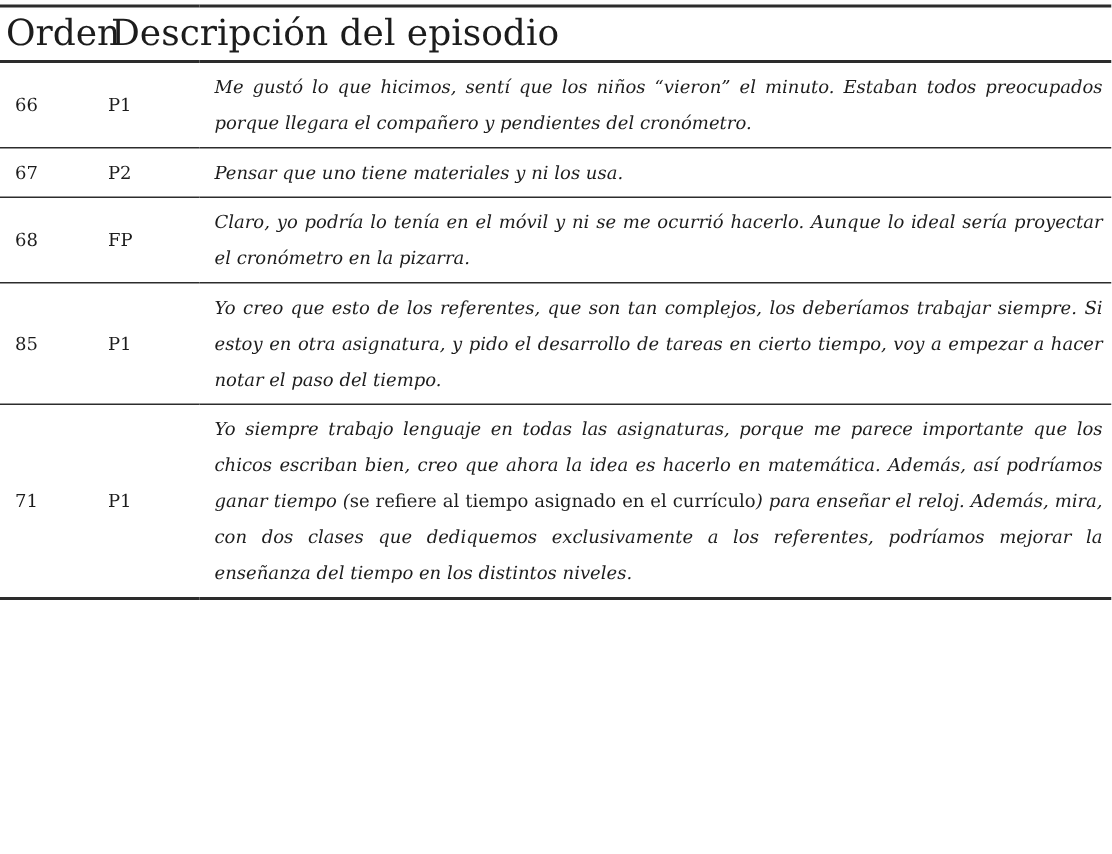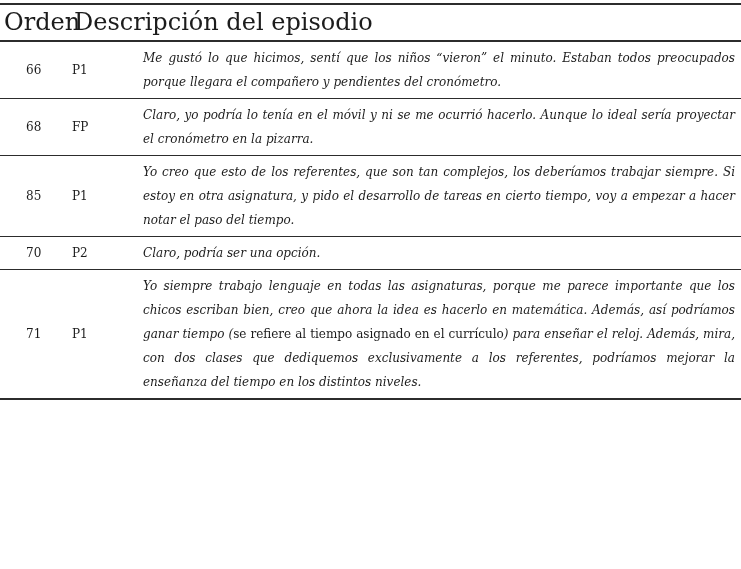--- a/index.html
+++ b/index.html
@@ -46,21 +46,21 @@
   tbody tr:last-child {
     border-bottom: 2px solid #2c2c2c;
   }
   tbody td {
     font-size: 12px;
     line-height: 24px;
     vertical-align: middle;
     padding: 4px 0;
   }
   td.col-orden {
-    padding-left: 26px;
+    padding-left: 10px;
     text-align: left;
   }
   td.col-speaker {
     text-align: left;
   }
   td.col-desc {
     text-align: justify;
     padding-left: 10px;
     padding-right: 6px;
     font-style: italic;
@@ -84,38 +84,38 @@
         <th class="h-desc" colspan="2">Descripción del episodio</th>
       </tr>
     </thead>
     <tbody>
   <tr>
     <td class="col-orden">66</td>
     <td class="col-speaker">P1</td>
     <td class="col-desc"><span class="seg-italic">Me gustó lo que hicimos, sentí que los niños “vieron” el minuto. Estaban todos preocupados porque llegara el compañero y pendientes del cronómetro.</span></td>
   </tr>
 
+  <tr>
+    <td class="col-orden">67</td>
+    <td class="col-speaker">P2</td>
+    <td class="col-desc"><span class="seg-italic">Pensar que uno tiene materiales y ni los usa.</span></td>
+  </tr>
 
   <tr>
     <td class="col-orden">68</td>
     <td class="col-speaker">FP</td>
     <td class="col-desc"><span class="seg-italic">Claro, yo podría lo tenía en el móvil y ni se me ocurrió hacerlo. Aunque lo ideal sería proyectar el cronómetro en la pizarra.</span></td>
   </tr>
 
   <tr>
     <td class="col-orden">85</td>
     <td class="col-speaker">P1</td>
     <td class="col-desc"><span class="seg-italic">Yo creo que esto de los referentes, que son tan complejos, los deberíamos trabajar siempre. Si estoy en otra asignatura, y pido el desarrollo de tareas en cierto tiempo, voy a empezar a hacer notar el paso del tiempo.</span></td>
   </tr>
 
-  <tr>
-    <td class="col-orden">70</td>
-    <td class="col-speaker">P2</td>
-    <td class="col-desc"><span class="seg-italic">Claro, podría ser una opción.</span></td>
-  </tr>
 
   <tr>
     <td class="col-orden">71</td>
     <td class="col-speaker">P1</td>
     <td class="col-desc"><span class="seg-italic">Yo siempre trabajo lenguaje en todas las asignaturas, porque me parece importante que los chicos escriban bien, creo que ahora la idea es hacerlo en matemática. Además, así podríamos ganar tiempo (</span><span class="seg-roman">se refiere al tiempo asignado en el currículo</span><span class="seg-italic">) para enseñar el reloj. Además, mira, con dos clases que dediquemos exclusivamente a los referentes, podríamos mejorar la enseñanza del tiempo en los distintos niveles.</span></td>
   </tr>
 </tbody>
   </table>
 </div>
 

